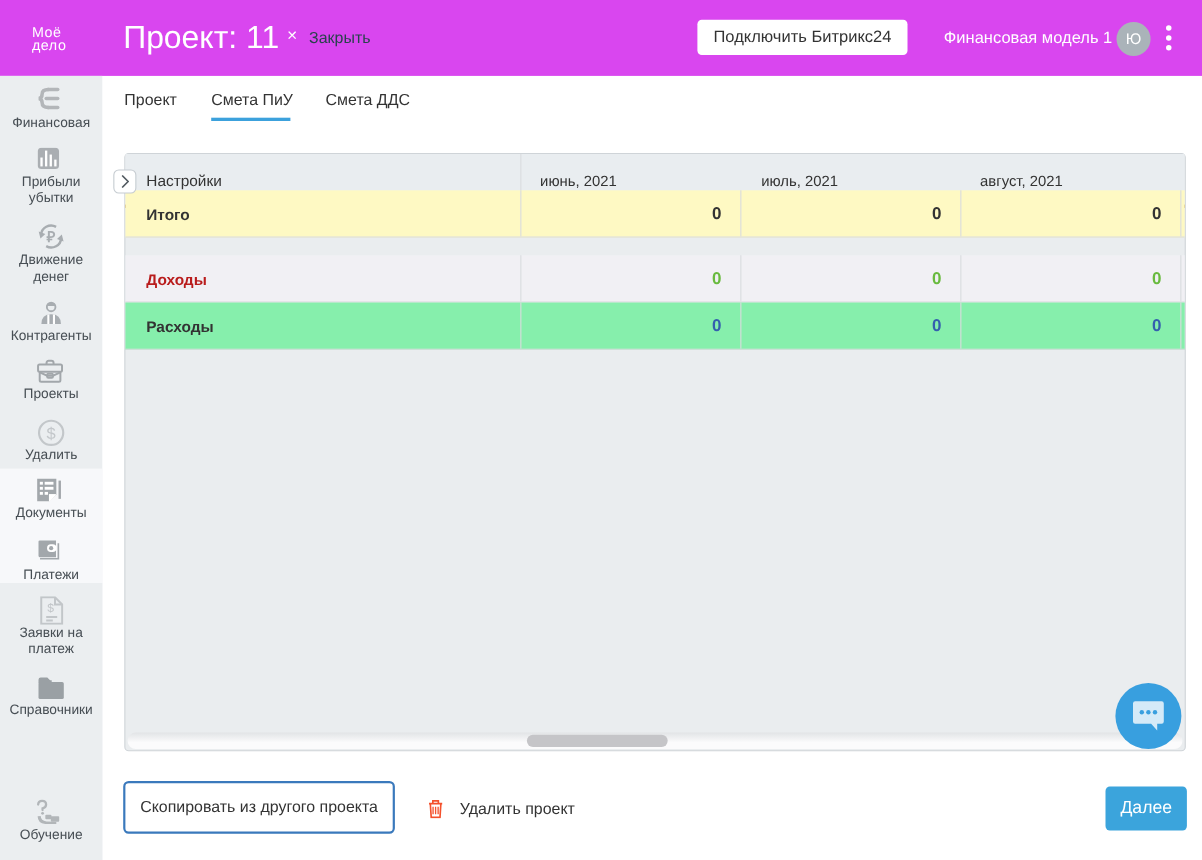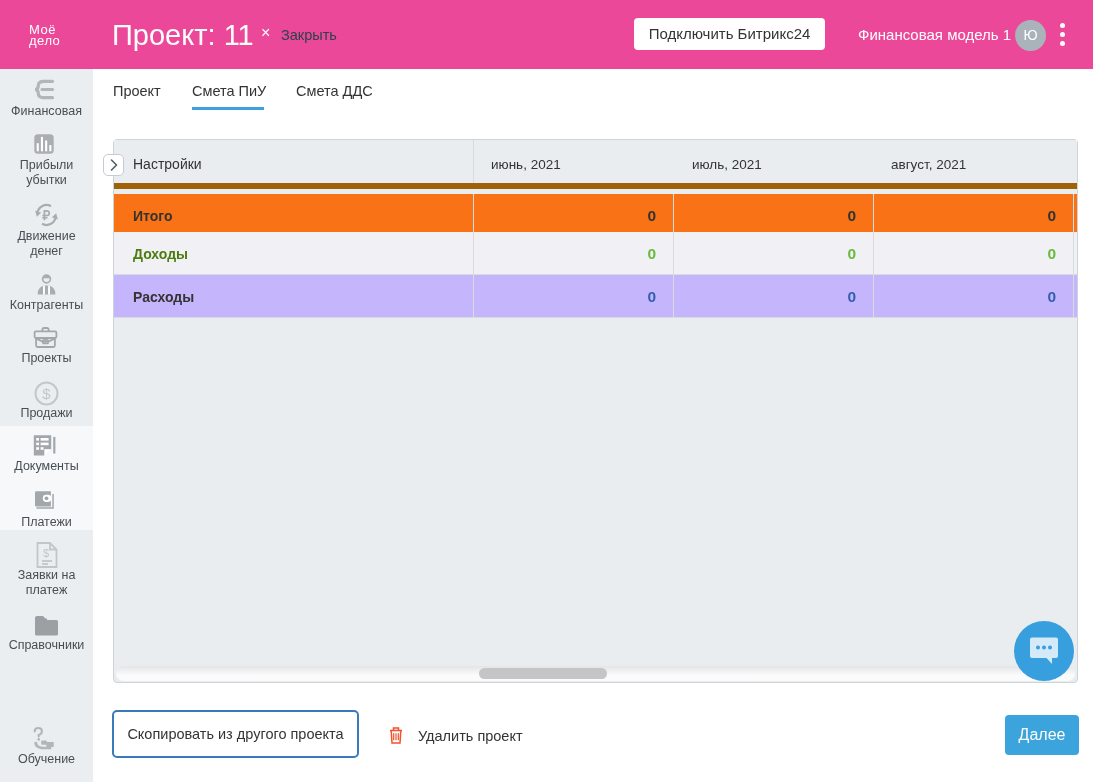--- a/index.html
+++ b/index.html
@@ -1,45 +1,45 @@
 <!DOCTYPE html>
 <html><head>
 <meta charset="utf-8">
 <style>
 * { margin:0; padding:0; box-sizing:border-box; }
 html,body { width:1093px; height:782px; font-family:"Liberation Sans", sans-serif; background:#fff; overflow:hidden; }
 .abs { position:absolute; }
 
 
-#header { position:absolute; left:0; top:0; width:1093px; height:69px; background:#ec4899; }
+#header { position:absolute; left:0; top:0; width:1093px; height:69px; background:#d946ef; }
 #logo { position:absolute; left:29px; top:24px; color:#fff; font-size:13px; line-height:11px; font-weight:500; letter-spacing:0.5px; }
 #title { position:absolute; left:112px; top:19px; color:#fff; font-size:29px; font-weight:400; }
 #closex { position:absolute; left:261px; top:24px; color:#fff; font-size:16px; font-weight:400; }
 #closelbl { position:absolute; left:281px; top:27px; color:#29424d; font-size:14.5px; }
 #btx { position:absolute; left:634px; top:18px; width:191px; height:32px; background:#fff; border-radius:4px; color:#333; font-size:15px; text-align:center; line-height:32px; }
 #finmodel { position:absolute; left:858px; top:26px; color:#fff; font-size:15px; }
 #avatar { position:absolute; left:1015px; top:20px; width:31px; height:31px; border-radius:50%; background:#aab3b9; color:#fff; font-size:14px; text-align:center; line-height:31px; }
 #dots { position:absolute; left:1060px; top:23px; width:5px; }
 #dots div { width:5px; height:5px; border-radius:50%; background:#fff; margin-bottom:4px; }
 
 
 #sidebar { position:absolute; left:0; top:69px; width:93px; height:713px; background:#ebeef0; }
 .sb-sec2 { position:absolute; left:0; top:357px; width:93px; height:104px; background:#f7f8fa; }
 .sb-sec3 { position:absolute; left:0; top:461px; width:93px; height:252px; background:#ebeef0; }
 .sb-item { position:absolute; left:0; width:93px; text-align:center; color:#474e54; font-size:12.5px; line-height:14.5px; }
 .tab { position:absolute; top:0; font-size:14.5px; color:#333; font-weight:500; white-space:nowrap; }
 #tab-underline { position:absolute; left:192px; top:107px; width:72px; height:3px; background:#3ca1dc; }
 
 
 #tblwrap { position:absolute; left:113px; top:139px; width:965px; height:544px; background:#eaedef; border:1px solid #cfd4d8; border-radius:4px; }
-.hrow { position:absolute; left:0; top:0; width:963px; height:49px; background:#e9edf0; border-bottom:6px solid #a16207; }
+.hrow { position:absolute; left:0; top:0; width:963px; height:49px; background:#e9edf0; border-bottom:3px solid #a16207; }
 .row { position:absolute; left:0; width:963px; height:43px; border-bottom:1px solid #d9dcdf; }
-.r1 { top:54px; background:#f97316; }
+.r1 { top:33px; background:#fef9c3; }
 .r2 { top:92px; background:#f1f0f4; }
-.r3 { top:135px; background:#c4b5fd; }
+.r3 { top:135px; background:#86efac; }
 .vline { position:absolute; top:0; bottom:0; width:1px; background:#d9dcdf; }
 .cell-val { position:absolute; top:0; height:42px; line-height:44px; text-align:right; font-size:15.5px; font-weight:700; }
 .mon { position:absolute; top:0; height:49px; line-height:49px; font-size:13.5px; font-weight:400; color:#333; }
 #nastr { position:absolute; left:19px; top:0; height:49px; line-height:49px; font-size:14px; color:#333; font-weight:400; }
 #recalc { position:absolute; left:245px; top:0; height:49px; line-height:49px; font-size:14.5px; color:#61a7db; }
 
 #sctrack { position:absolute; left:2px; bottom:1px; width:959px; height:15px; background:linear-gradient(#e2e4e6,#fbfbfc 60%); border-radius:8px; }
 #scthumb { position:absolute; left:363px; top:2px; width:128px; height:11px; background:#c5c5c8; border-radius:6px; }
 
 
@@ -117,21 +117,21 @@
 <svg class="abs" style="left:33px;top:326px;" width="25" height="23" viewBox="0 0 25 23">
     <g fill="none" stroke="#a2a7ab" stroke-width="1.8">
       <path d="M9.3 5 V4 Q9.3 2 11.3 2 H13.7 Q15.7 2 15.7 4 V5"></path>
       <path d="M3 5.3 H22 Q23.4 5.3 23.4 6.7 V10.6 Q23.4 12 22 12 H3 Q1.6 12 1.6 10.6 V6.7 Q1.6 5.3 3 5.3 Z"></path>
       <path d="M3.1 12 V19.6 Q3.1 21 4.5 21 H20.5 Q21.9 21 21.9 19.6 V12"></path>
       <path d="M3.1 12.6 L9.9 15.6 H15.1 L21.9 12.6"></path>
       <rect x="9.9" y="13.8" width="5.2" height="3.6" rx="1"></rect>
     </g>
   </svg>
 
-<div class="sb-item" style="top:406px;">Продажи</div>
+<div class="sb-item" style="top:406px;">Удалить</div>
 <svg class="abs" style="left:34px;top:381px;" width="25" height="25" viewBox="0 0 25 25">
     <circle cx="12.5" cy="12.5" r="11" fill="none" stroke="#c3c7ca" stroke-width="2"></circle>
     <text x="12.5" y="17.8" font-family="Liberation Sans" font-size="15" fill="#c3c7ca" text-anchor="middle">$</text>
   </svg>
 
 <div class="sb-item" style="top:459px;">Документы</div>
 <svg class="abs" style="left:33px;top:434px;" width="23" height="23" viewBox="0 0 23 23">
     <path d="M0.8 1.2 H18.2 V15.3 L12.1 21.6 H0.8 Z" fill="#a2a7ab"></path>
     <path d="M18.2 15.3 L11.5 15.3 L11.5 21.9 L12.4 21.9 Z" fill="#fff"></path>
     <path d="M11.6 21.7 V15.4 H18.1 Z" fill="#fff"></path>
@@ -198,21 +198,21 @@
     <div style="position:absolute;left:19px;top:0;height:42px;line-height:44px;font-size:14px;font-weight:700;color:#333;">Итого</div>
     <div class="cell-val" style="left:359px;width:183px;color:#333;">0</div>
     <div class="cell-val" style="left:559px;width:183px;color:#333;">0</div>
     <div class="cell-val" style="left:759px;width:183px;color:#333;">0</div>
     <div class="vline" style="left:359px;"></div>
     <div class="vline" style="left:559px;"></div>
     <div class="vline" style="left:759px;"></div>
     <div class="vline" style="left:959px;"></div>
   </div>
   <div class="row r2">
-    <div style="position:absolute;left:19px;top:0;height:42px;line-height:44px;font-size:14px;font-weight:700;color:#4d7c0f;">Доходы</div>
+    <div style="position:absolute;left:19px;top:0;height:42px;line-height:44px;font-size:14px;font-weight:700;color:#b91c1c;">Доходы</div>
     <div class="cell-val" style="left:359px;width:183px;color:#69ba3e;">0</div>
     <div class="cell-val" style="left:559px;width:183px;color:#69ba3e;">0</div>
     <div class="cell-val" style="left:759px;width:183px;color:#69ba3e;">0</div>
     <div class="vline" style="left:359px;"></div>
     <div class="vline" style="left:559px;"></div>
     <div class="vline" style="left:759px;"></div>
     <div class="vline" style="left:959px;"></div>
   </div>
   <div class="row r3">
     <div style="position:absolute;left:19px;top:0;height:42px;line-height:44px;font-size:14px;font-weight:700;color:#333;">Расходы</div>

